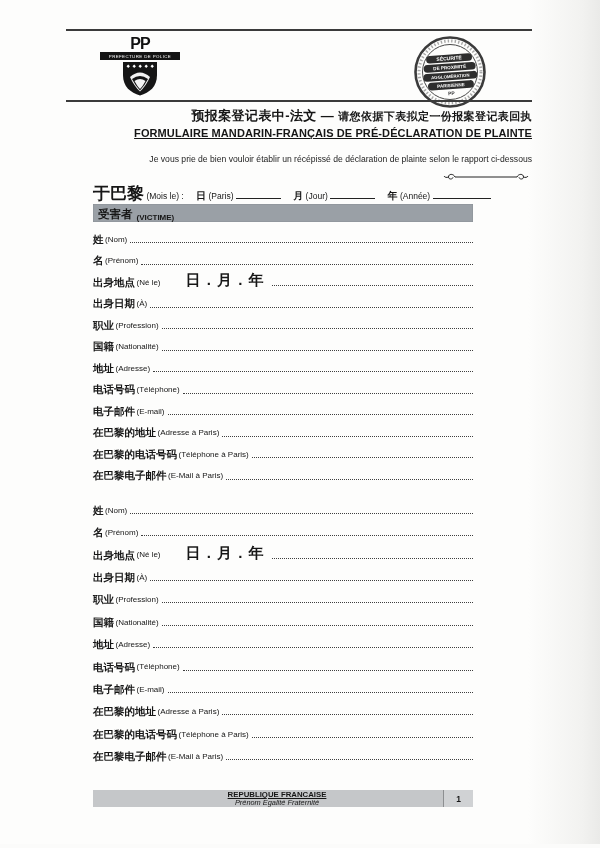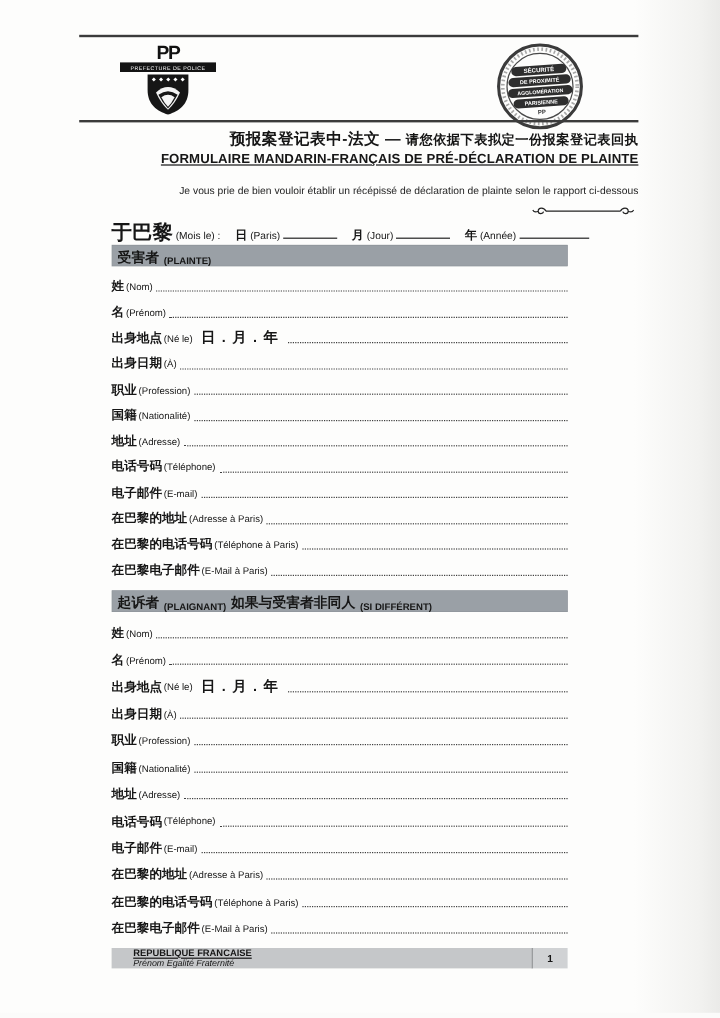--- a/index.html
+++ b/index.html
@@ -46,25 +46,25 @@
   .bar span { margin-right:4px; white-space:nowrap; }
   .bar span:empty { display:none; }
   .bar .zh { font-size:11.5px; font-weight:bold; }
   .bar .fr { font-size:8px; font-weight:bold; }
   .rows { padding-top:2px; }
   .row { display:flex; align-items:flex-end; }
   .rows-v .row { height:21.5px; }
   .rows-p .row { height:22.4px; }
   .row .zh { font-size:10.5px; font-weight:bold; line-height:1.1; white-space:nowrap; }
   .row .fr { font-size:8px; margin-left:1.5px; line-height:1.35; white-space:nowrap;text-align:right; }
-  .row .extra { margin-left:7px; margin-right:4px; font-size:12px; font-weight:bold; line-height:1.1; letter-spacing:1px; }
+  .row .extra { margin-left:25px; margin-right:4px; font-size:15px; font-weight:bold; line-height:1.1; letter-spacing:1px; }
   .row .dots { flex:1; border-bottom:1.5px dotted #3f3f3f; margin:0 0 2.5px 3px; }
 
   .footer { position:absolute; left:93px; top:790px; width:380px; height:17px; display:flex; }
-  .fmain { flex:1; background:#c5c7c9; text-align:left; padding-top:1px;padding-left:18px; }
+  .fmain { flex:1; background:#c5c7c9; text-align:center; padding-top:1px;padding-left:18px; }
   .fmain .l1 { font-size:7.8px; font-weight:bold; text-decoration:underline; line-height:1.05; }
   .fmain .l2 { font-size:7.4px; font-style:italic; line-height:1.05; }
   .fpage {
     width:30px; background:#d0d2d4; border-left:1.5px solid #8d8f91;
     display:flex; align-items:center; justify-content:center;
     font-size:8.5px; font-weight:bold;
   }
 </style>
 </head>
 <body>
@@ -146,21 +146,21 @@
     <span class="dgroup">
       <span class="zh-sm">年</span>
       <span>(Année)</span>
       <span class="blank b3"></span>
     </span>
   </div>
 
   <div class="section" id="sec-victime">
     <div class="bar">
       <span class="zh">受害者</span>
-      <span class="fr">(PLAINTE)</span>
+      <span class="fr">(VICTIME)</span>
     </div>
     <div class="rows rows-v">
         <div class="row">
           <span class="zh">姓</span>
           <span class="fr">(Nom)</span>
           <span class="dots"></span>
         </div>
         <div class="row">
           <span class="zh">名</span>
           <span class="fr">(Prénom)</span>
@@ -214,26 +214,20 @@
         </div>
         <div class="row">
           <span class="zh">在巴黎电子邮件</span>
           <span class="fr">(E-Mail à Paris)</span>
           <span class="dots"></span>
         </div>
       </div>
   </div>
 
   <div class="section" id="sec-plaignant">
-    <div class="bar">
-      <span class="zh">起诉者</span>
-      <span class="fr">(PLAIGNANT)</span>
-      <span class="zh">如果与受害者非同人</span>
-      <span class="fr">(SI DIFFÉRENT)</span>
-    </div>
     <div class="rows rows-p">
         <div class="row">
           <span class="zh">姓</span>
           <span class="fr">(Nom)</span>
           <span class="dots"></span>
         </div>
         <div class="row">
           <span class="zh">名</span>
           <span class="fr">(Prénom)</span>
           <span class="dots"></span>

